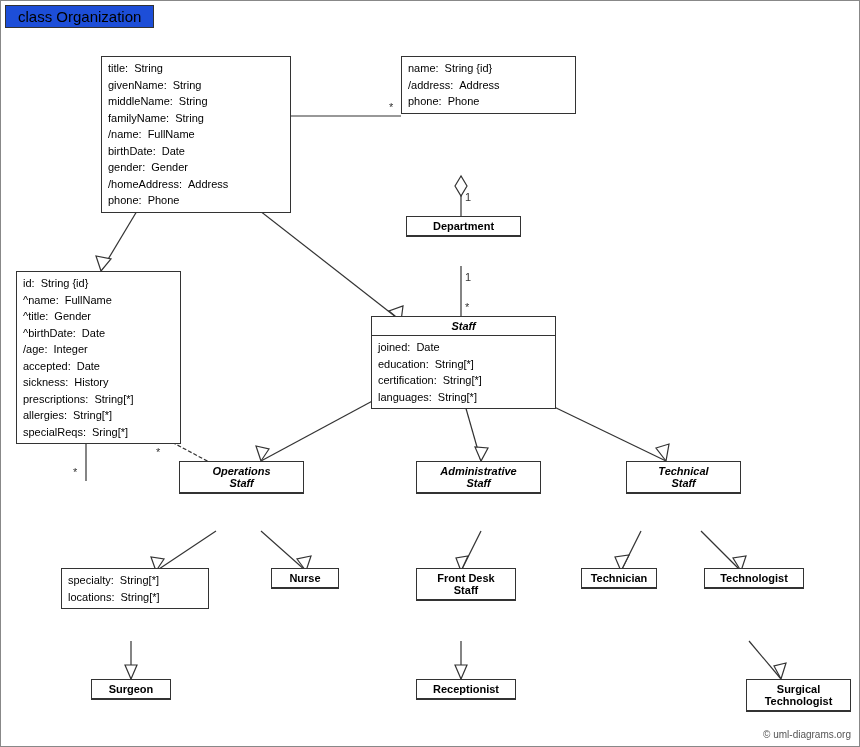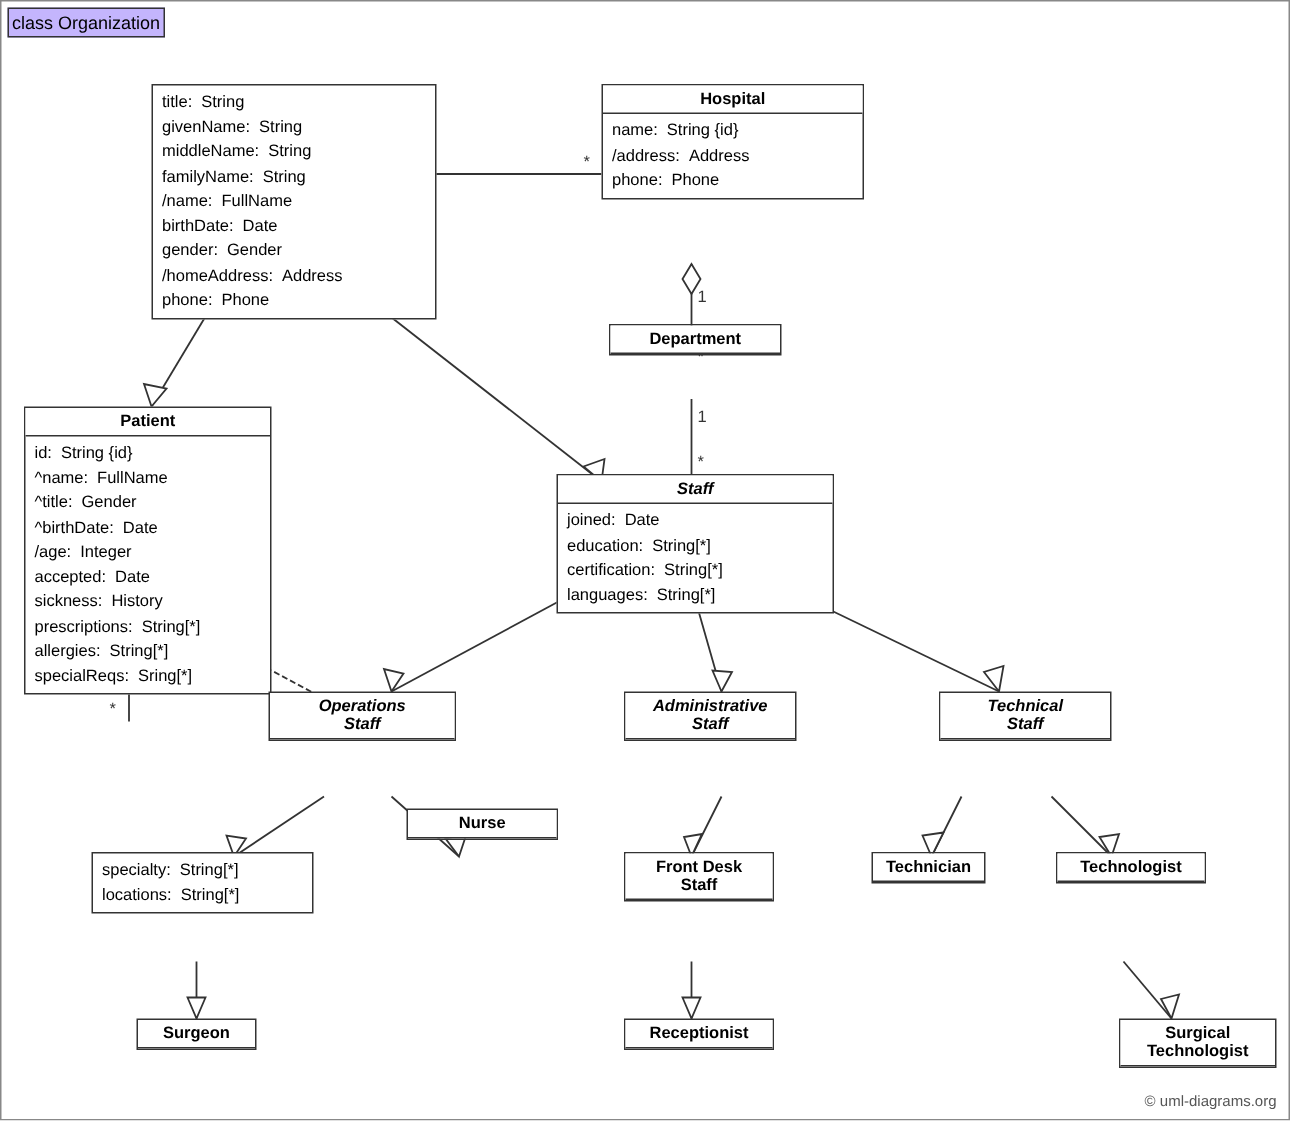--- a/index.html
+++ b/index.html
@@ -17,23 +17,23 @@
       width: 860px;
       height: 747px;
       background: #fff;
       border: 1px solid #888;
     }
     .title-box {
       position: absolute;
       top: 4px;
       left: 4px;
       border: 1px solid #333;
-      padding: 2px 2px;
-      background: #c4b5fd;
-      font-size: 12px;
+      padding: 2px 12px;
+      background: #1d4ed8;
+      font-size: 15px;
     }
     .uml-class {
       position: absolute;
       background: #fff;
       border: 1px solid #333;
       text-align: left;
     }
     .uml-class.abstract .class-name {
       font-style: italic;
     }
@@ -177,21 +177,20 @@
           <span class="attr-type">Address</span>
         </div>
       <div class="attr-row">
           <span class="attr-name">phone:</span>
           <span class="attr-type">Phone</span>
         </div>
     </div>
   </div>
 
   <div class="uml-class" style="left:400px; top:55px; width:175px;">
-    <div class="class-name">Hospital</div>
     <div class="class-attrs">
       <div class="attr-row">
           <span class="attr-name">name:</span>
           <span class="attr-type">String {id}</span>
         </div>
       <div class="attr-row">
           <span class="attr-name">/address:</span>
           <span class="attr-type">Address</span>
         </div>
       <div class="attr-row">
@@ -223,21 +222,20 @@
           <span class="attr-type">String[*]</span>
         </div>
       <div class="attr-row">
           <span class="attr-name">languages:</span>
           <span class="attr-type">String[*]</span>
         </div>
     </div>
   </div>
 
   <div class="uml-class" style="left:15px; top:270px; width:165px;">
-    <div class="class-name">Patient</div>
     <div class="class-attrs">
       <div class="attr-row">
           <span class="attr-name">id:</span>
           <span class="attr-type">String {id}</span>
         </div>
       <div class="attr-row">
           <span class="attr-name">^name:</span>
           <span class="attr-type">FullName</span>
         </div>
       <div class="attr-row">
@@ -274,21 +272,21 @@
         </div>
     </div>
   </div>
 
   <div class="uml-class abstract" style="left:178px; top:460px; width:125px; text-align:center;">
     <div class="class-name">
       <em>Operations<br>Staff</em>
     </div>
   </div>
 
-  <div class="uml-class abstract" style="left:415px; top:460px; width:115px; text-align:center;">
+  <div class="uml-class abstract" style="left:415px; top:460px; width:125px; text-align:center;">
     <div class="class-name">
       <em>Administrative<br>Staff</em>
     </div>
   </div>
 
   <div class="uml-class abstract" style="left:625px; top:460px; width:115px; text-align:center;">
     <div class="class-name">
       <em>Technical<br>Staff</em>
     </div>
   </div>
@@ -299,21 +297,21 @@
           <span class="attr-name">specialty:</span>
           <span class="attr-type">String[*]</span>
         </div>
       <div class="attr-row">
           <span class="attr-name">locations:</span>
           <span class="attr-type">String[*]</span>
         </div>
     </div>
   </div>
 
-  <div class="uml-class" style="left:270px; top:538px; width:101px;">
+  <div class="uml-class" style="left:270px; top:567px; width:68px;">
     <div class="class-name">Nurse</div>
   </div>
 
   <div class="uml-class" style="left:415px; top:567px; width:100px; text-align:center;">
     <div class="class-name">Front Desk<br>Staff</div>
   </div>
 
   <div class="uml-class" style="left:580px; top:567px; width:76px;">
     <div class="class-name">Technician</div>
   </div>

